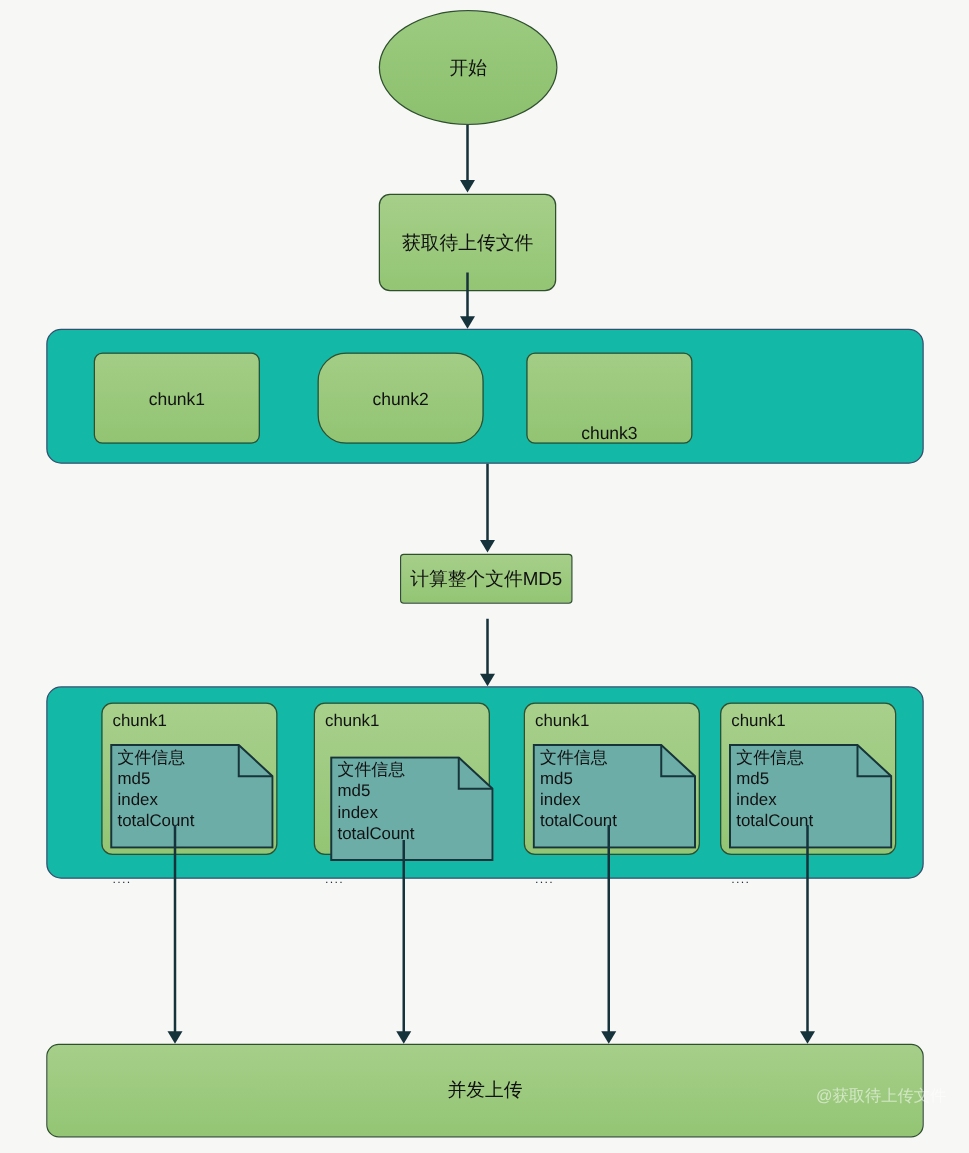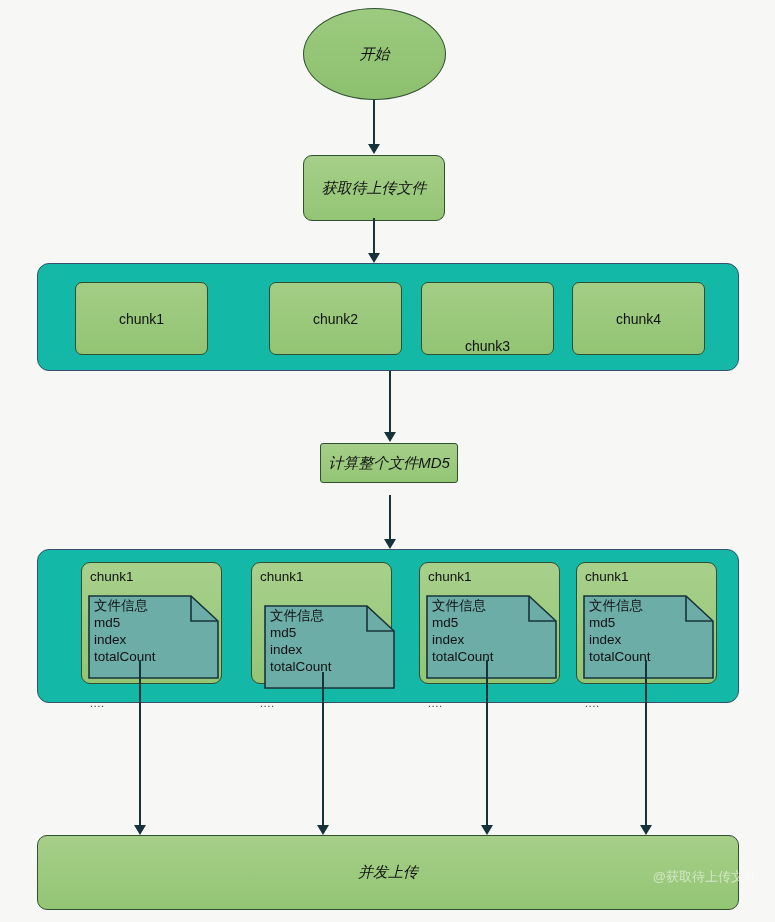--- a/index.html
+++ b/index.html
@@ -17,21 +17,20 @@
     background: #f7f7f5;
     overflow: hidden;
   }
   .shape {
     position: absolute;
     box-sizing: border-box;
     display: flex;
     align-items: center;
     justify-content: center;
     color: #111111;
-    font-style: italic;
   }
 
   
   #start-node {
     left: 303px;
     top: 8px;
     width: 143px;
     height: 92px;
     border-radius: 50%;
     background: linear-gradient(180deg, #9ccb7f 0%, #8cc06e 100%);
@@ -43,21 +42,21 @@
   .proc {
     background: linear-gradient(180deg, #a6cf89 0%, #93c574 100%);
     border: 1.6px solid #2f4f2f;
     border-radius: 9px;
     font-size: 15px;
   }
   #get-files-node {
     left: 303px;
     top: 155px;
     width: 142px;
-    height: 66px;
+    height: 78px;
   }
   #md5-node {
     left: 320px;
     top: 443px;
     width: 138px;
     height: 40px;
     border-radius: 3px;
   }
   #concurrent-upload-node {
     left: 37px;
@@ -194,28 +193,25 @@
   <div class="shape proc" id="get-files-node">
     <span>获取待上传文件</span>
   </div>
 
   <div class="arrow" style="left:373px; top:218px; height:36px;"></div>
 
   <div class="group-blue" id="chunk-row-group">
     <div class="chunk-simple" style="left:37px;">
       <span>chunk1</span>
     </div>
-    <div class="chunk-simple" style="left:231px;">
+    <div class="chunk-simple" style="left:216px;border-radius:23px;">
       <span>chunk2</span>
     </div>
     <div class="chunk-simple" style="left:383px;align-items:flex-end;">
       <span>chunk3</span>
-    </div>
-    <div class="chunk-simple" style="left:534px;">
-      <span>chunk4</span>
     </div>
   </div>
 
   <div class="arrow" style="left:389px; top:371px; height:62px;"></div>
 
   <div class="shape proc" id="md5-node">
     <span>计算整个文件MD5</span>
   </div>
 
   <div class="arrow" style="left:389px; top:495px; height:45px;"></div>

